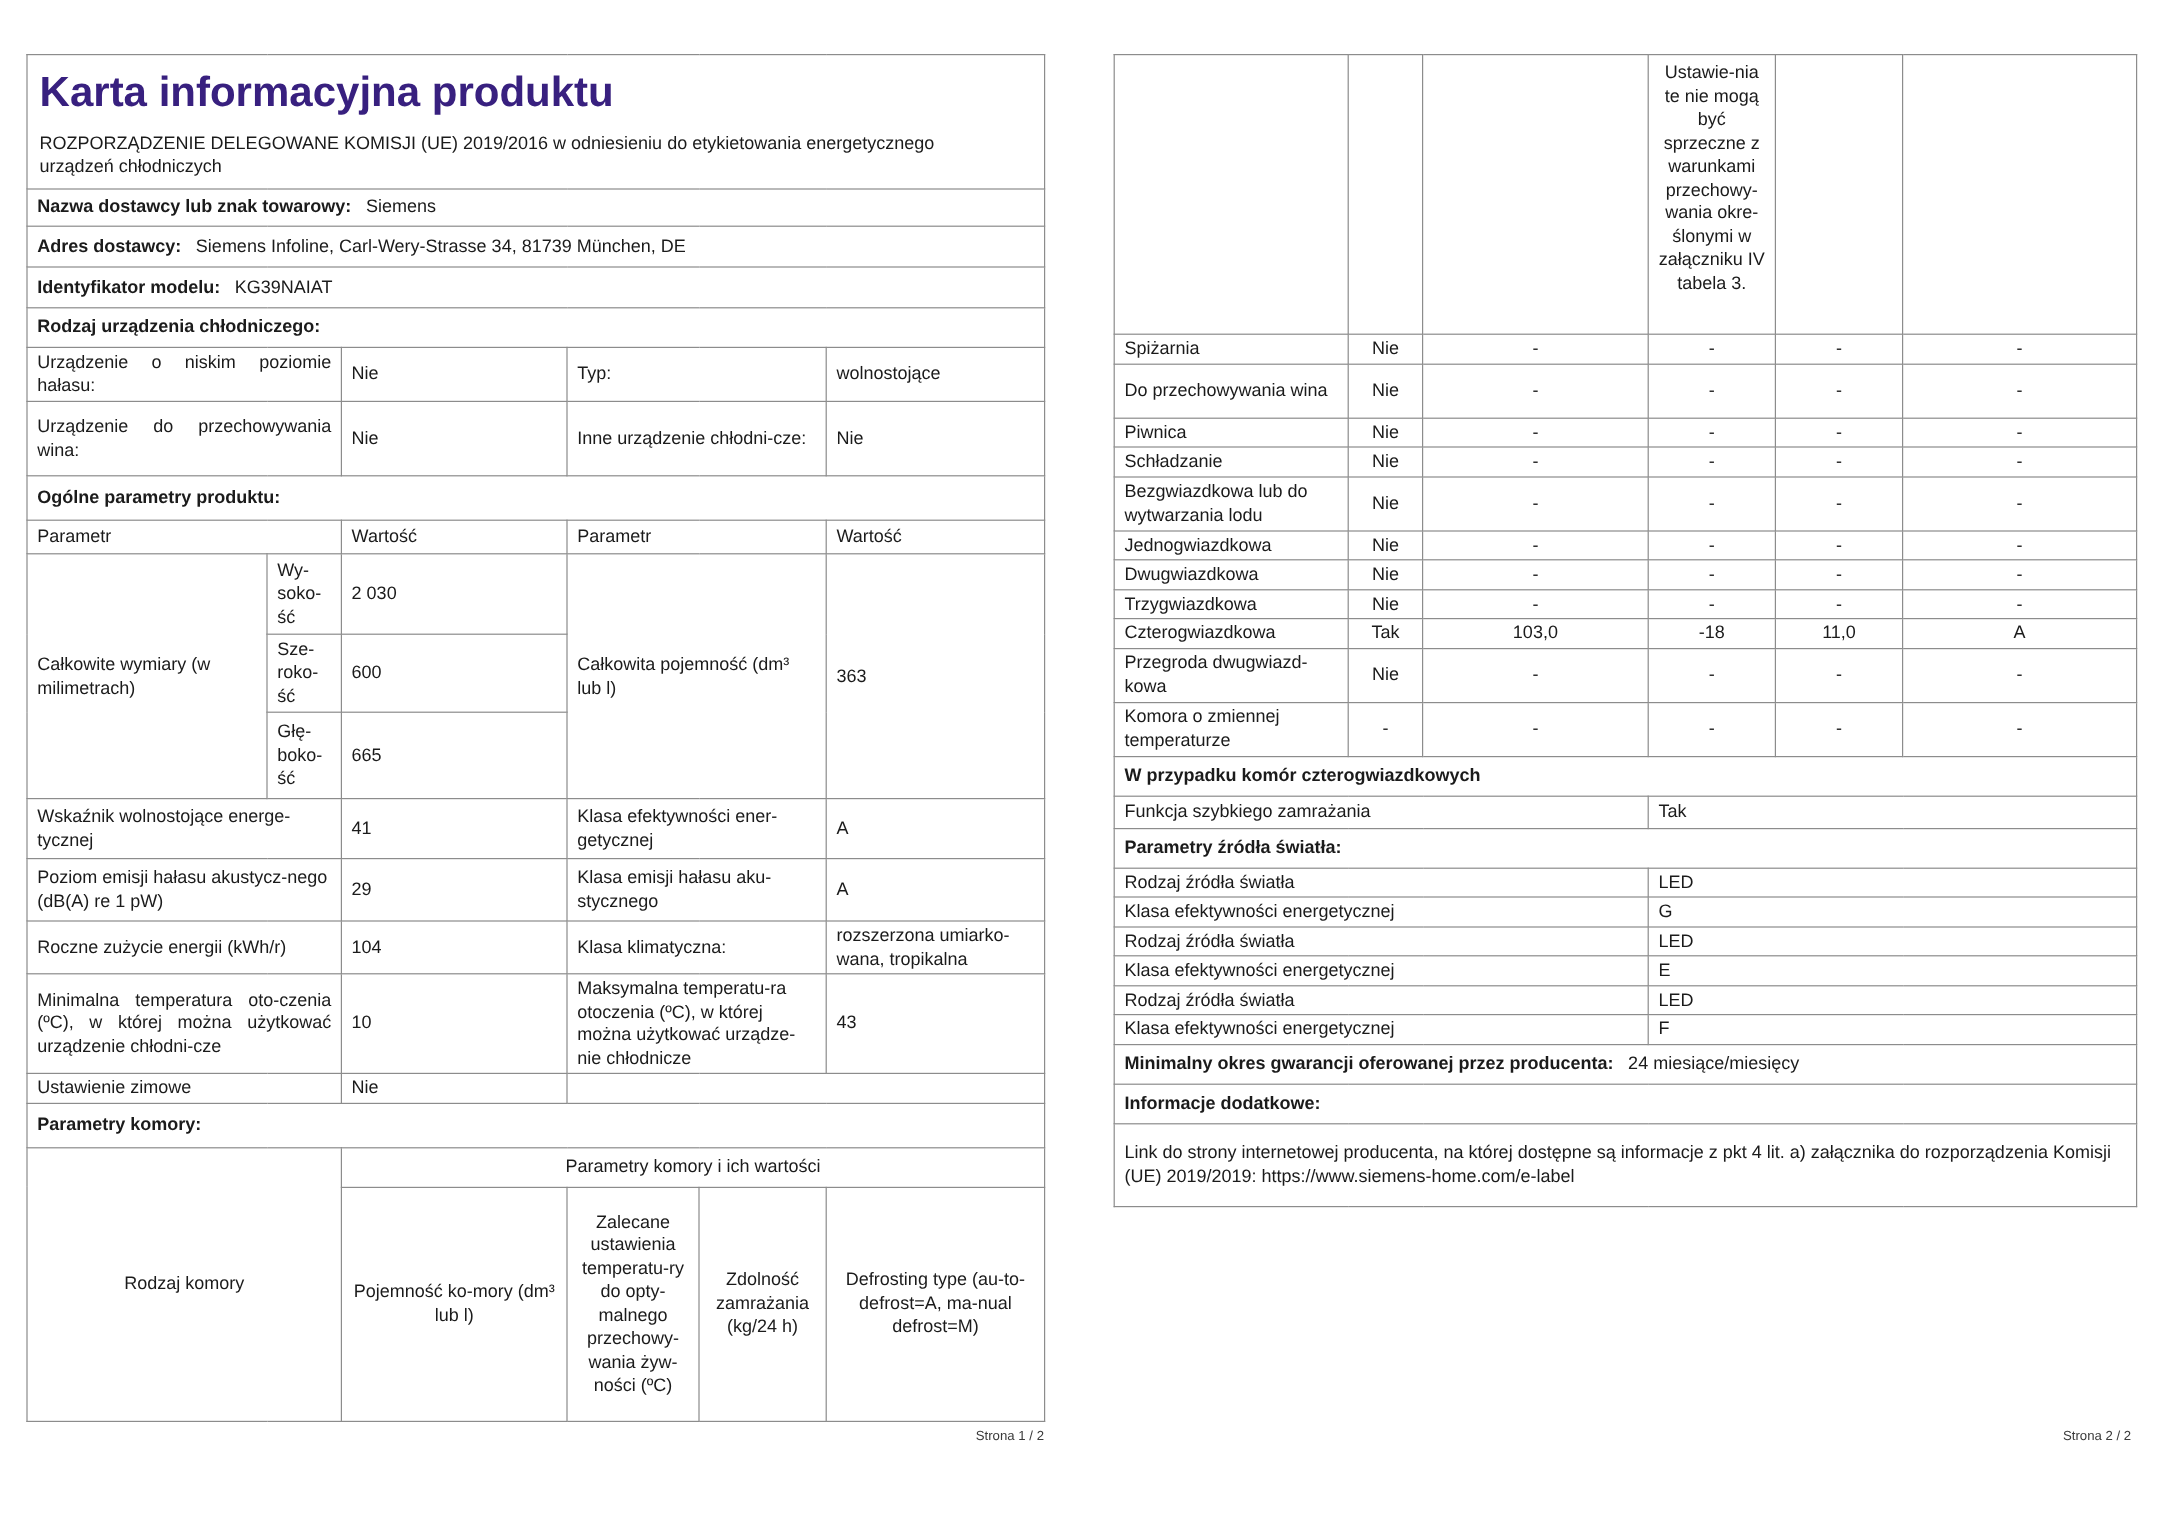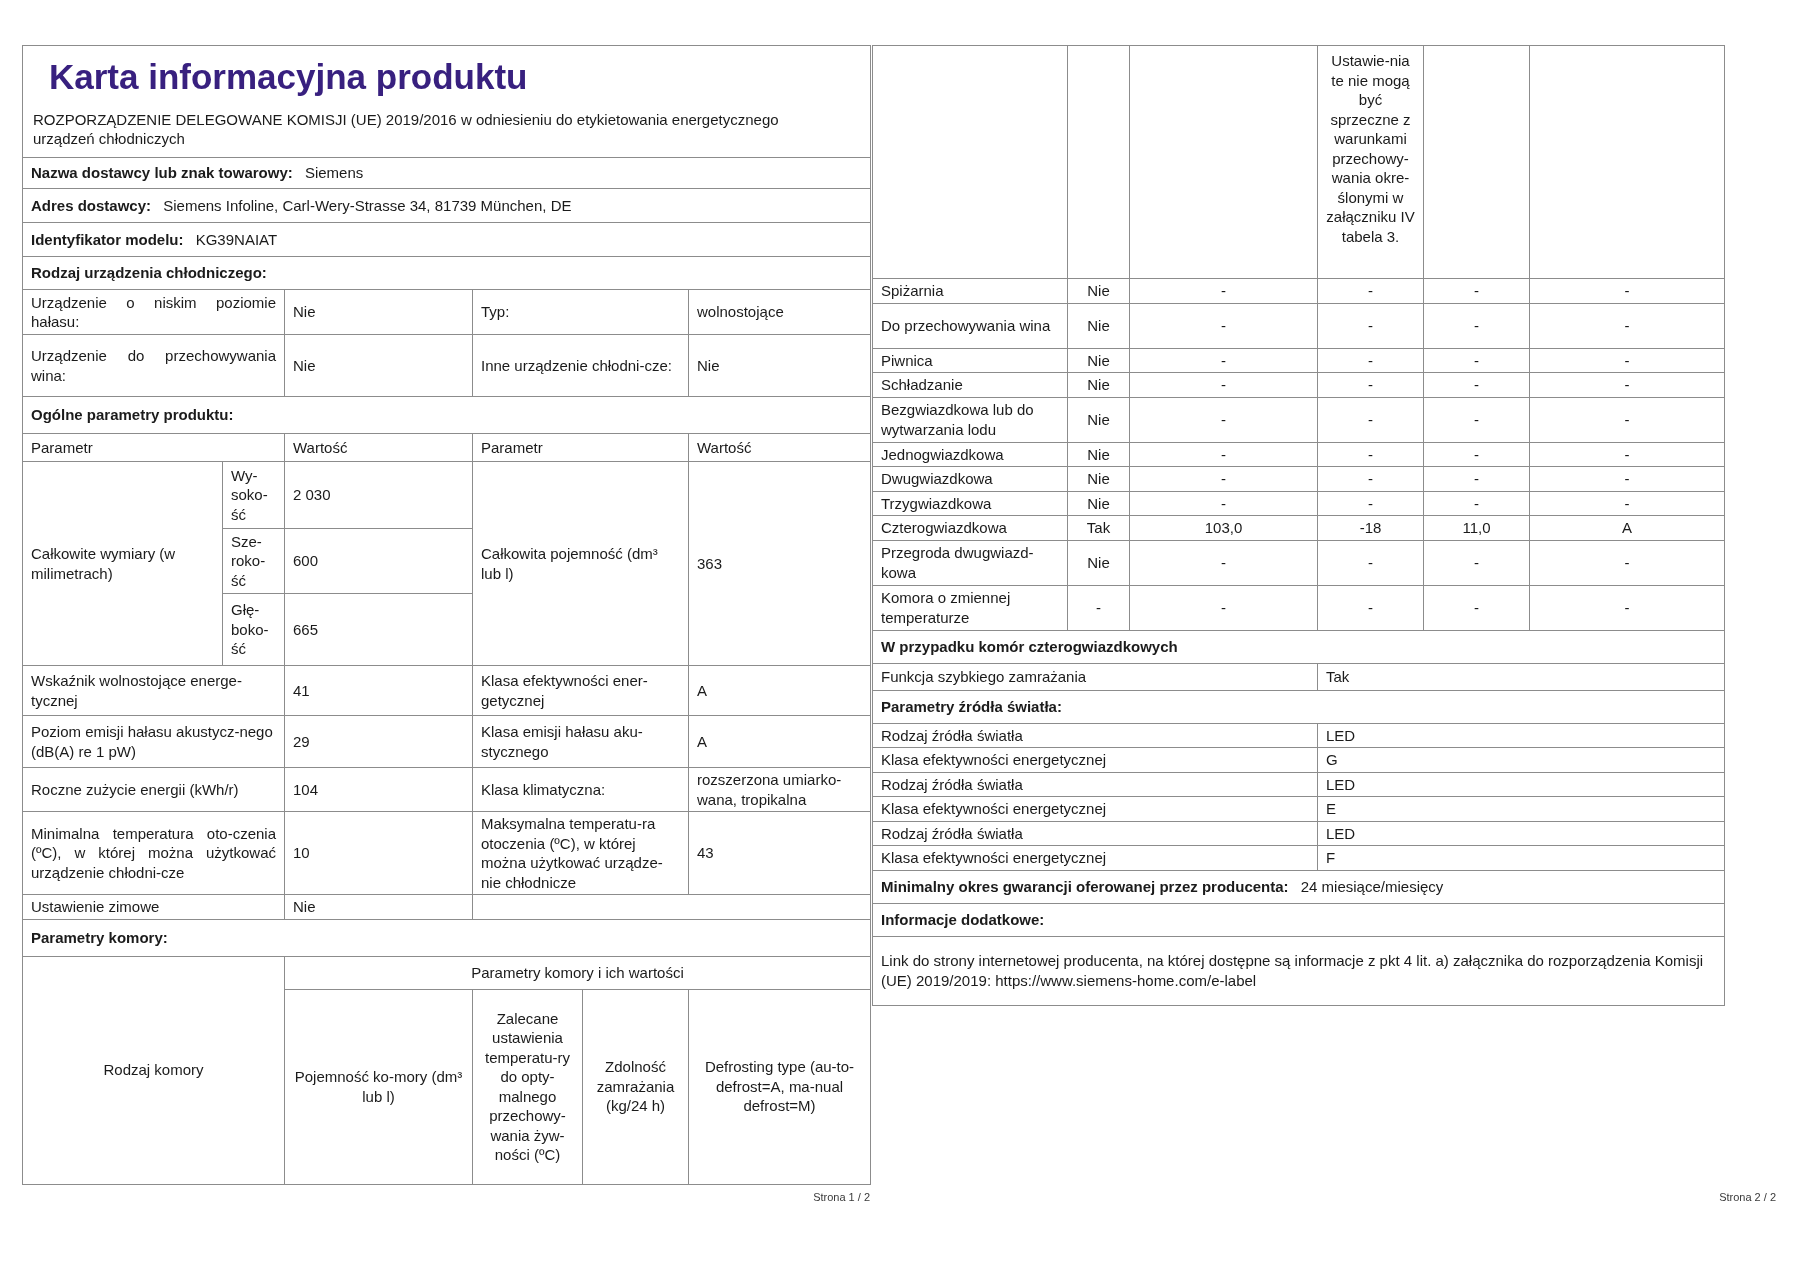--- a/index.html
+++ b/index.html
@@ -3,31 +3,31 @@
 <meta charset="utf-8">
 <style>
   html,body{margin:0;padding:0;}
   body{
     width:1800px;height:1273px;background:#ffffff;position:relative;
     font-family:"Liberation Sans", sans-serif;color:#1b1b1b;
     -webkit-font-smoothing:antialiased;
   }
   .page{position:absolute;top:45px;}
   .page1{left:22px;width:848px;}
-  .page2{left:872px;width:852px;}
+  .page2{left:928px;width:852px;}
   table{border-collapse:collapse;table-layout:fixed;width:100%;font-size:15px;line-height:1.3;}
   td{border:1px solid #8c8c8c;padding:2px 8px;vertical-align:middle;word-wrap:break-word;overflow:hidden;}
   td.bold, .bold{font-weight:bold;}
   td.tc{text-align:center;}
   td.just{text-align:justify;}
   td.vtop{vertical-align:top;padding-top:5px;}
   .lbl{font-weight:bold;}
   .val{margin-left:8px;}
   .title-cell{padding:8px 10px 4px 10px;vertical-align:top;}
-  .doc-title{font-size:35px;font-weight:bold;color:#38207f;margin:0 0 10px 16px;letter-spacing:0px;}
+  .doc-title{font-size:35px;font-weight:bold;color:#38207f;margin:0 0 10px 0;letter-spacing:0px;}
   .regulation{margin:0;max-width:780px;}
   .footer{position:absolute;top:1191px;font-size:11px;color:#3a3a3a;text-align:right;}
   .footer1{left:22px;width:848px;}
   .footer2{left:924px;width:852px;}
 </style>
 </head>
 <body>
 
 <div class="page page1">
   <table>

